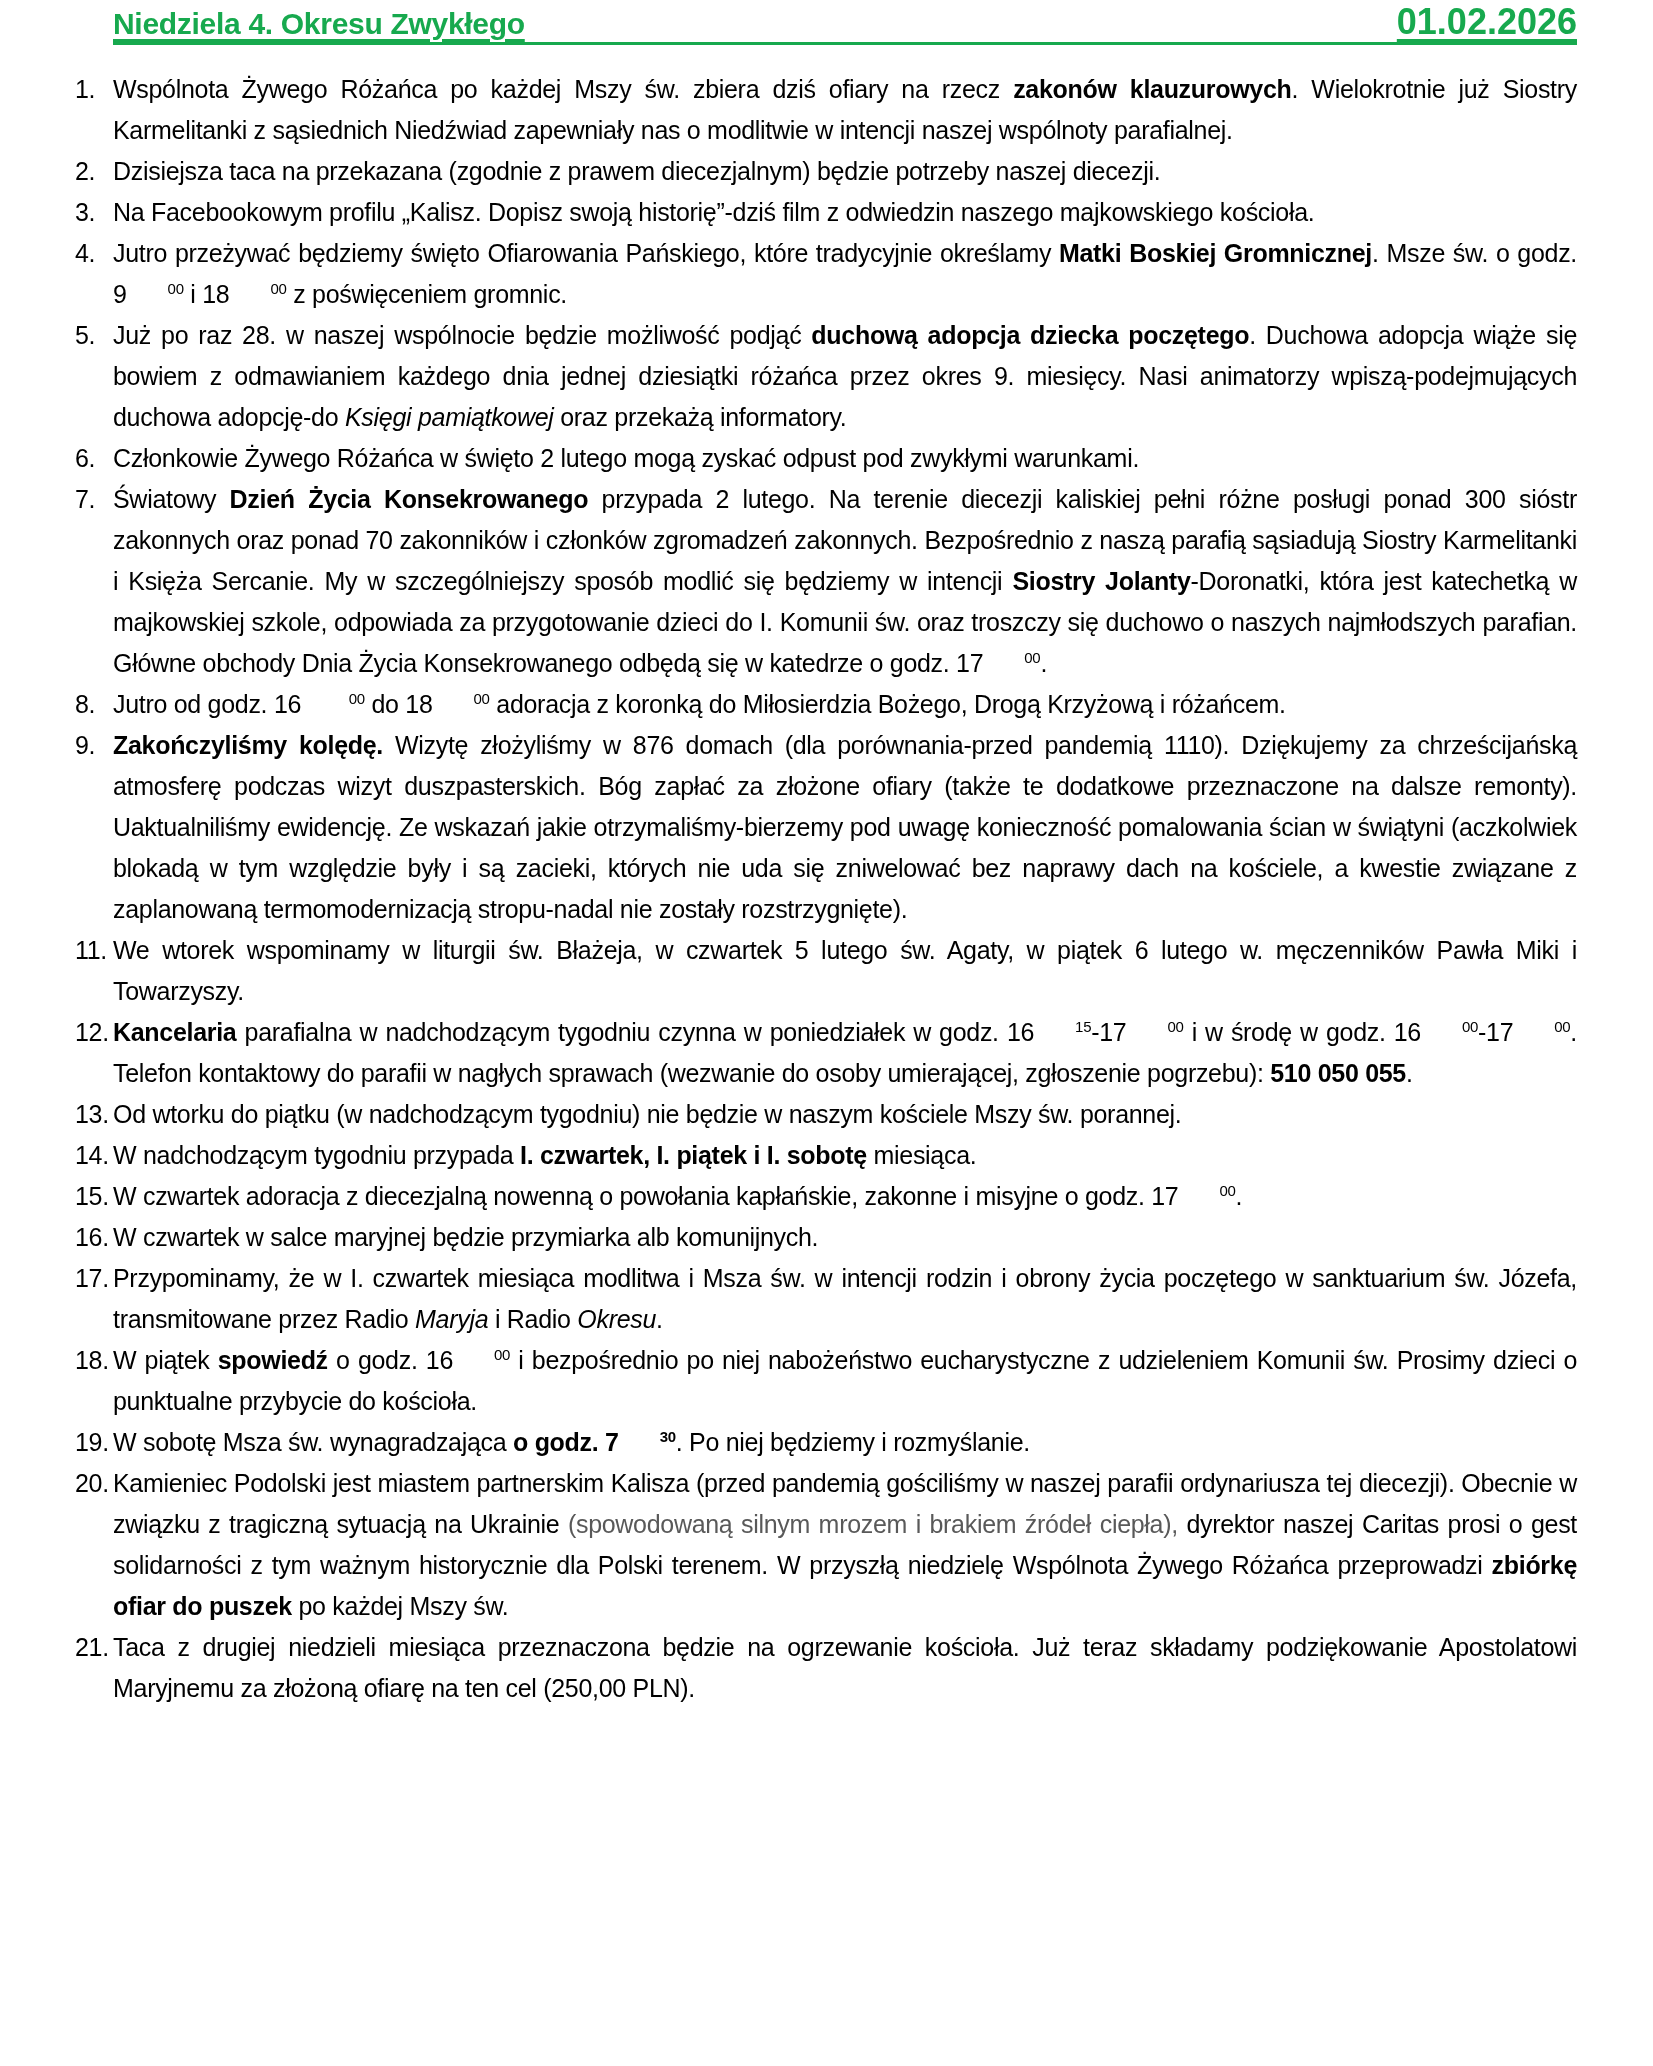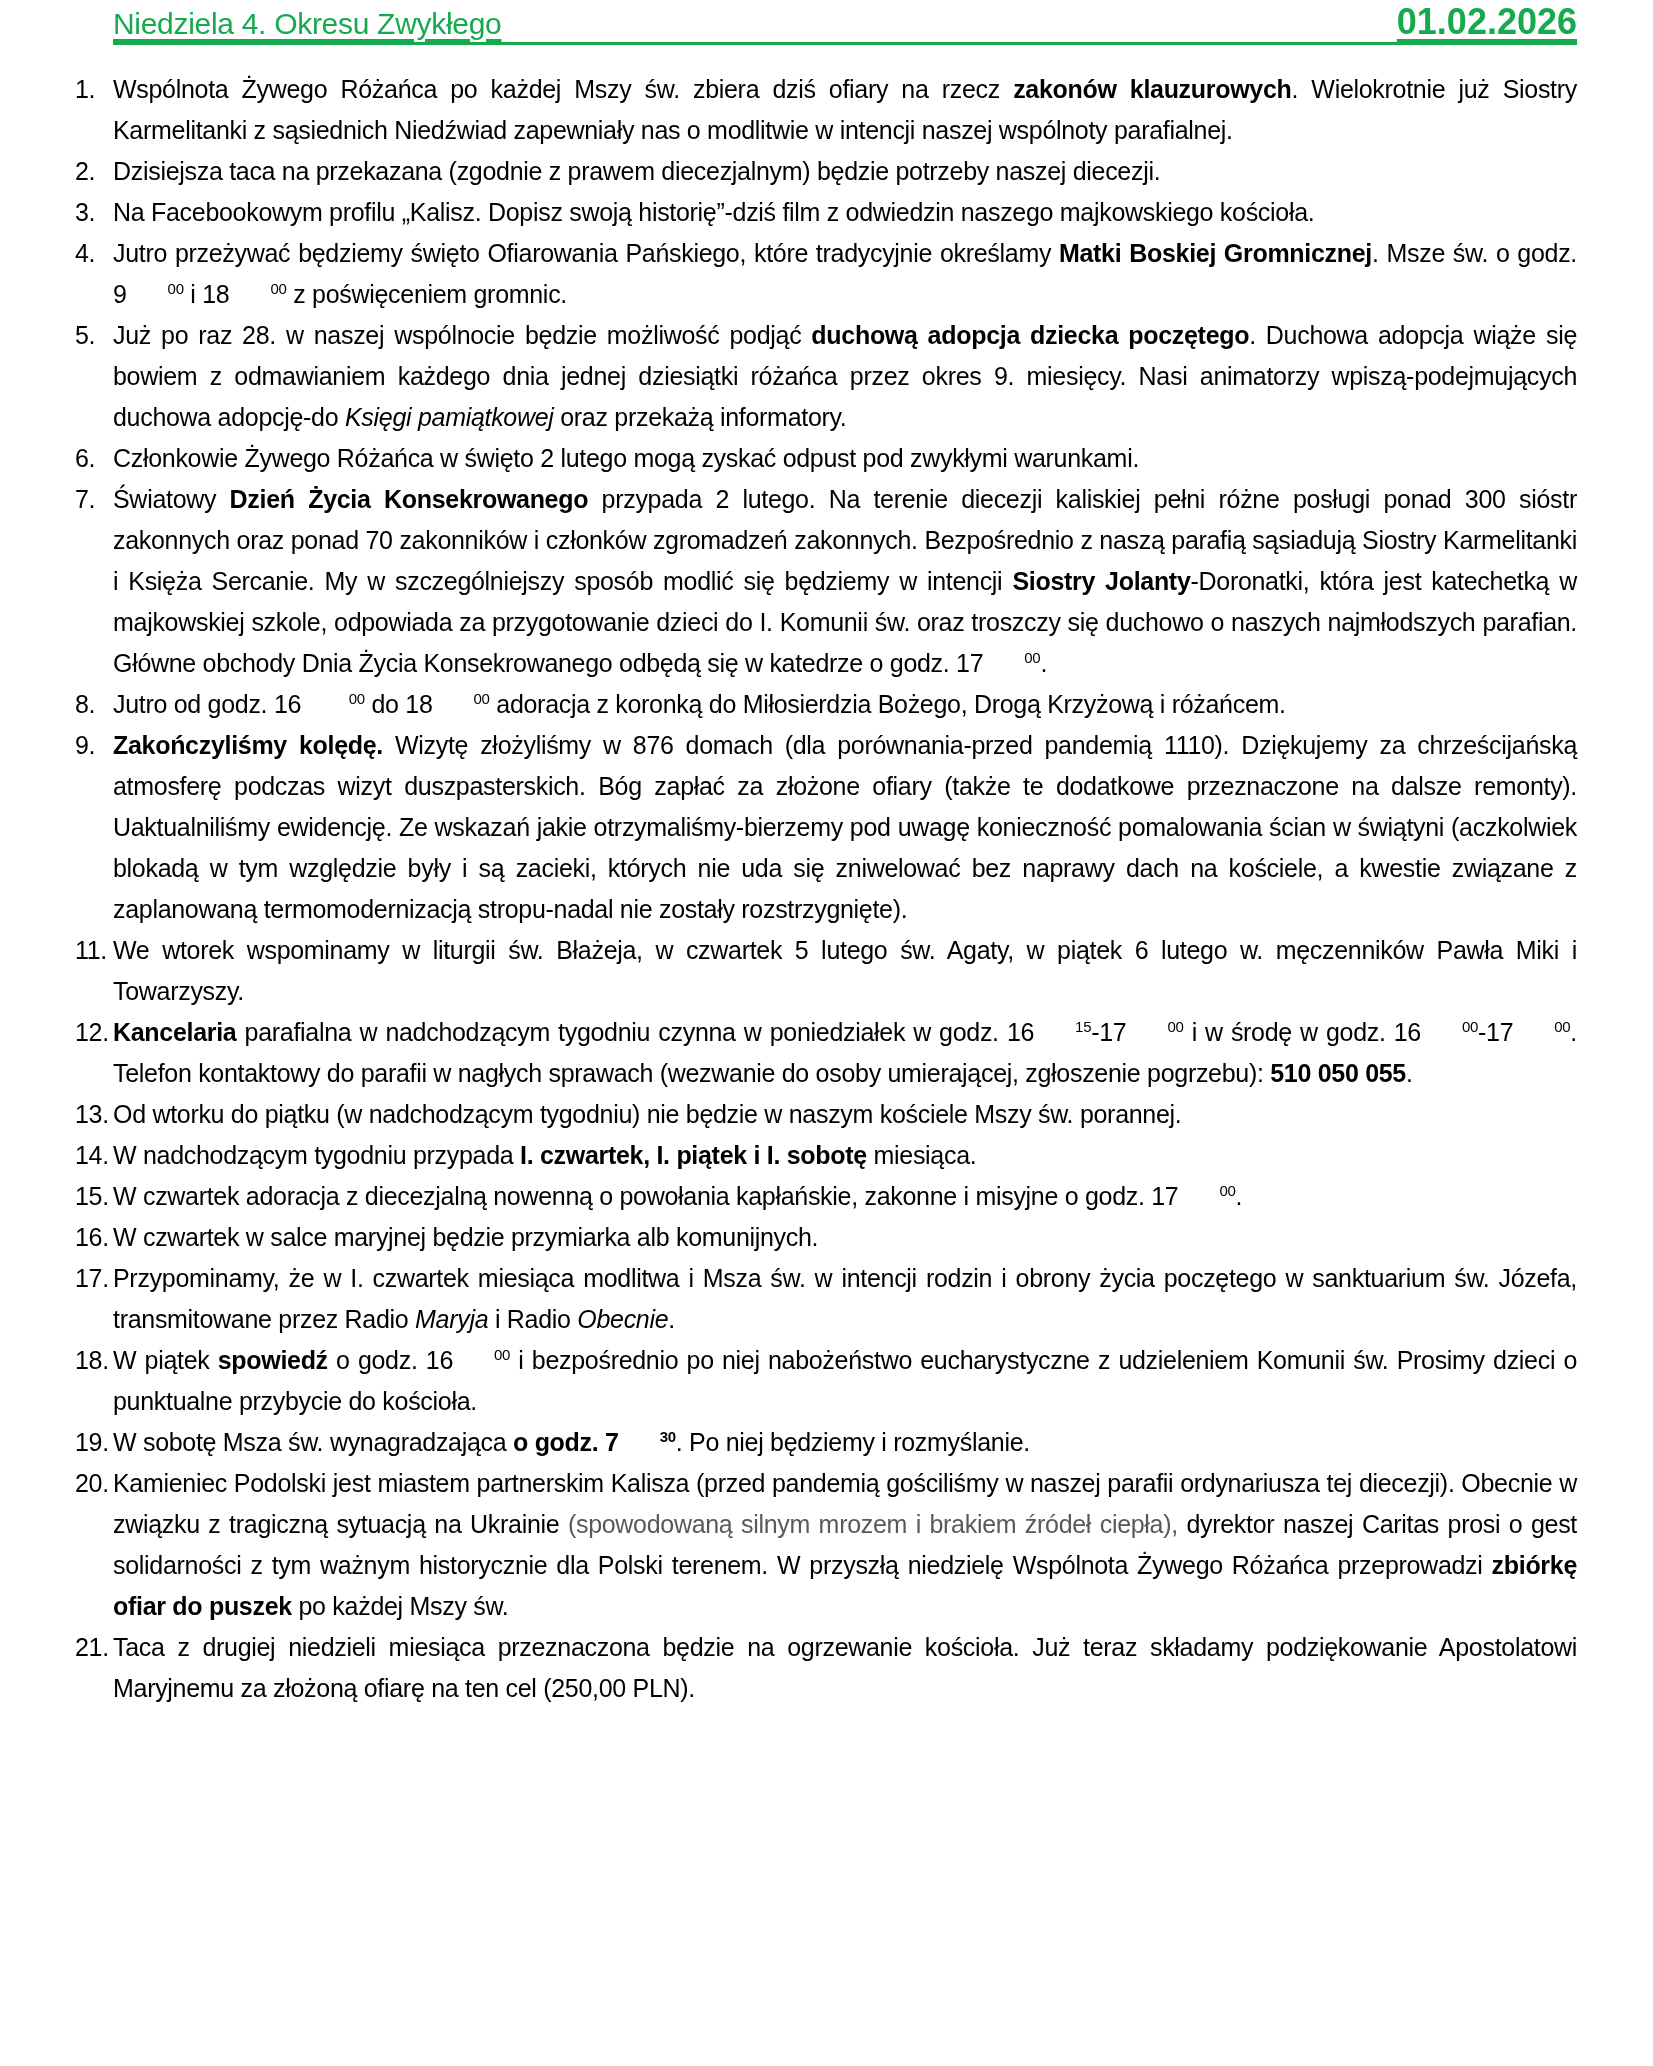--- a/index.html
+++ b/index.html
@@ -24,21 +24,21 @@
     margin-left: 38px;
     display: flex;
     justify-content: space-between;
     align-items: baseline;
     border-bottom: 3px solid var(--accent, #17a94e);
     padding-bottom: 2px;
   }
   .doc-title {
     color: var(--accent, #17a94e);
     font-size: 30px;
-    font-weight: 400;
+    font-weight: 700;
     text-decoration: underline;
     text-underline-offset: 5px;
     letter-spacing: -0.3px;
     line-height: 1;
   }
   .doc-date {
     color: var(--accent, #17a94e);
     font-size: 36px;
     font-weight: 700;
     text-decoration: underline;
@@ -136,21 +136,21 @@
       <div class="item">
         <span class="num">15.</span>
         <span class="txt"><span>W czwartek adoracja z diecezjalną nowenną o powołania kapłańskie, zakonne i misyjne o godz. 17</span><sup>00</sup><span>.</span></span>
       </div>
       <div class="item">
         <span class="num">16.</span>
         <span class="txt"><span>W czwartek w salce maryjnej będzie przymiarka alb komunijnych.</span></span>
       </div>
       <div class="item">
         <span class="num">17.</span>
-        <span class="txt"><span>Przypominamy, że w I. czwartek miesiąca modlitwa i Msza św. w intencji rodzin i obrony życia poczętego w sanktuarium św. Józefa, transmitowane przez Radio </span><span class="i">Maryja</span><span> i Radio </span><span class="i">Obecnie</span><span>.</span></span>
+        <span class="txt"><span>Przypominamy, że w I. czwartek miesiąca modlitwa i Msza św. w intencji rodzin i obrony życia poczętego w sanktuarium św. Józefa, transmitowane przez Radio </span><span class="i">Maryja</span><span> i Radio </span><span class="i">Okresu</span><span>.</span></span>
       </div>
       <div class="item">
         <span class="num">18.</span>
         <span class="txt"><span>W piątek </span><span class="b">spowiedź</span><span> o godz. 16</span><sup>00</sup><span> i bezpośrednio po niej nabożeństwo eucharystyczne z udzieleniem Komunii św. Prosimy dzieci o punktualne przybycie do kościoła.</span></span>
       </div>
       <div class="item">
         <span class="num">19.</span>
         <span class="txt"><span>W sobotę Msza św. wynagradzająca </span><span class="b">o godz. 7</span><sup class="b">30</sup><span>. Po niej będziemy i rozmyślanie.</span></span>
       </div>
       <div class="item">

